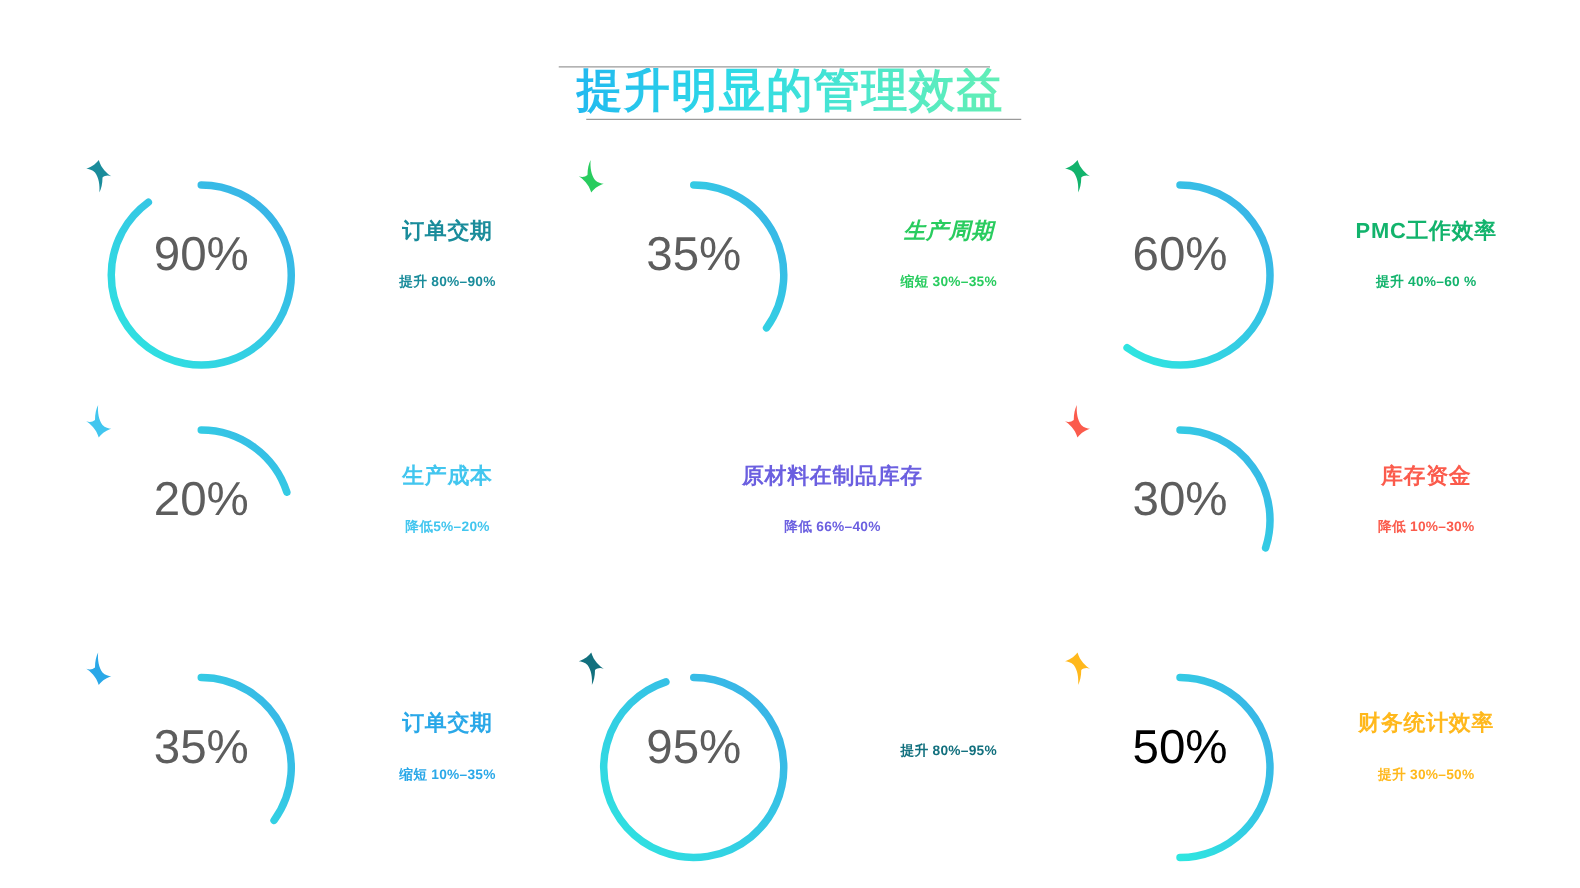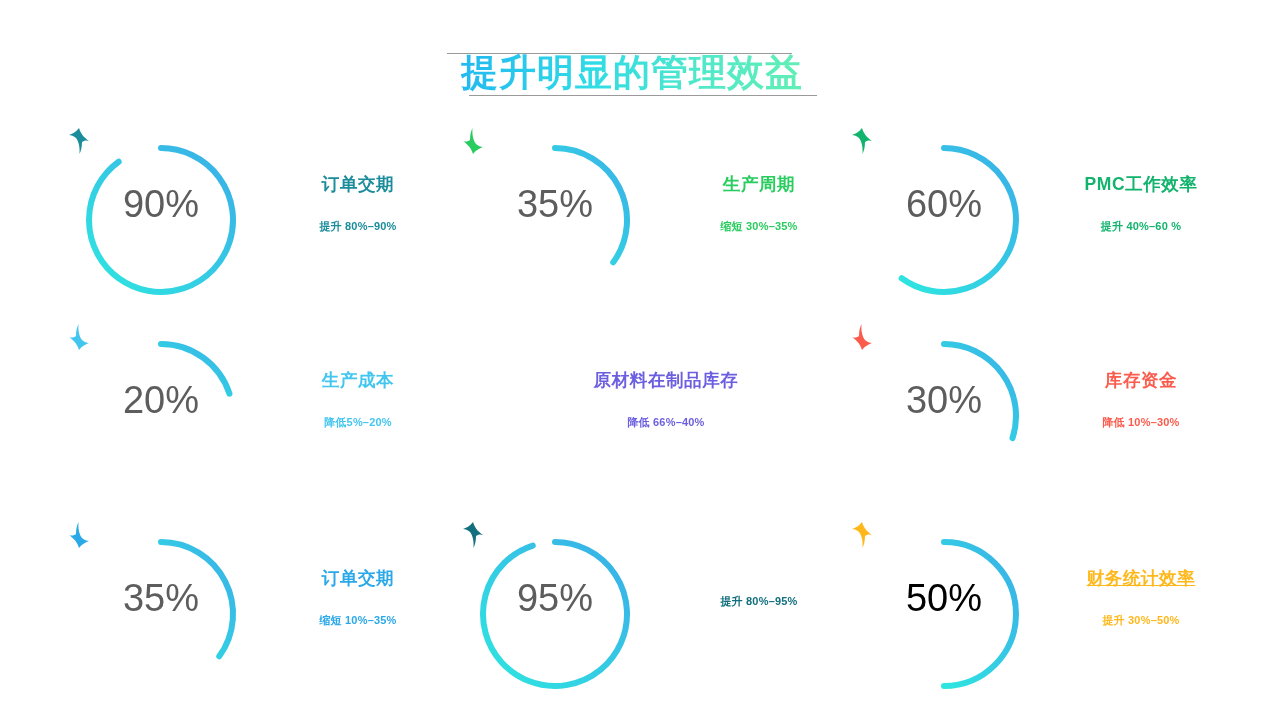--- a/index.html
+++ b/index.html
@@ -190,21 +190,21 @@
         <div class="ring-center">
           <div class="pct" style="color: rgb(93, 93, 93);">35%</div>
           <div class="arrow">
             <svg viewBox="0 0 22 28">
               <path d="M11 27 C9 20 4 16 1 14 C4 15 6 14.5 8 13 C8 8 9 4 10.5 1 C10 7 11 13 14 17 C16 19 19 20 21 20 C18 21 14 23 11 27 Z" fill="#29cc5f"></path>
             </svg>
           </div>
         </div>
       </div>
       <div class="textblock">
-        <div class="card-title" style="color: rgb(41, 204, 95);">生产周期</div>
+        <div class="card-title" style="color: rgb(41, 204, 95); font-style: italic;">生产周期</div>
         <div class="card-sub" style="color: rgb(41, 204, 95);">缩短 30%–35%</div>
       </div>
     </div>
     <div class="card c2 r0 tb-shift-a">
       <div class="ring-wrap">
         <svg viewBox="0 0 186 186">
           <defs>
             <linearGradient id="rg2" x1="0" y1="1" x2="1" y2="0">
               <stop offset="0%" stop-color="#2ee6e0"></stop>
               <stop offset="100%" stop-color="#3aaee8"></stop>
@@ -345,17 +345,17 @@
         <div class="ring-center">
           <div class="pct" style="color: #000000;">50%</div>
           <div class="arrow">
             <svg viewBox="0 0 22 28">
               <path d="M11 1 C13 8 18 12 21 14 C18 13 16 13.5 14 15 C14 20 13 24 11.5 27 C12 21 11 15 8 11 C6 9 3 8 1 8 C4 7 8 5 11 1 Z" fill="#ffb81c"></path>
             </svg>
           </div>
         </div>
       </div>
       <div class="textblock">
-        <div class="card-title" style="color: rgb(255, 184, 28); text-decoration: underline;">财务统计效率</div>
+        <div class="card-title" style="color: rgb(255, 184, 28);">财务统计效率</div>
         <div class="card-sub" style="color: rgb(255, 184, 28);">提升 30%–50%</div>
       </div>
     </div>
   </div>
 
 </body></html>

